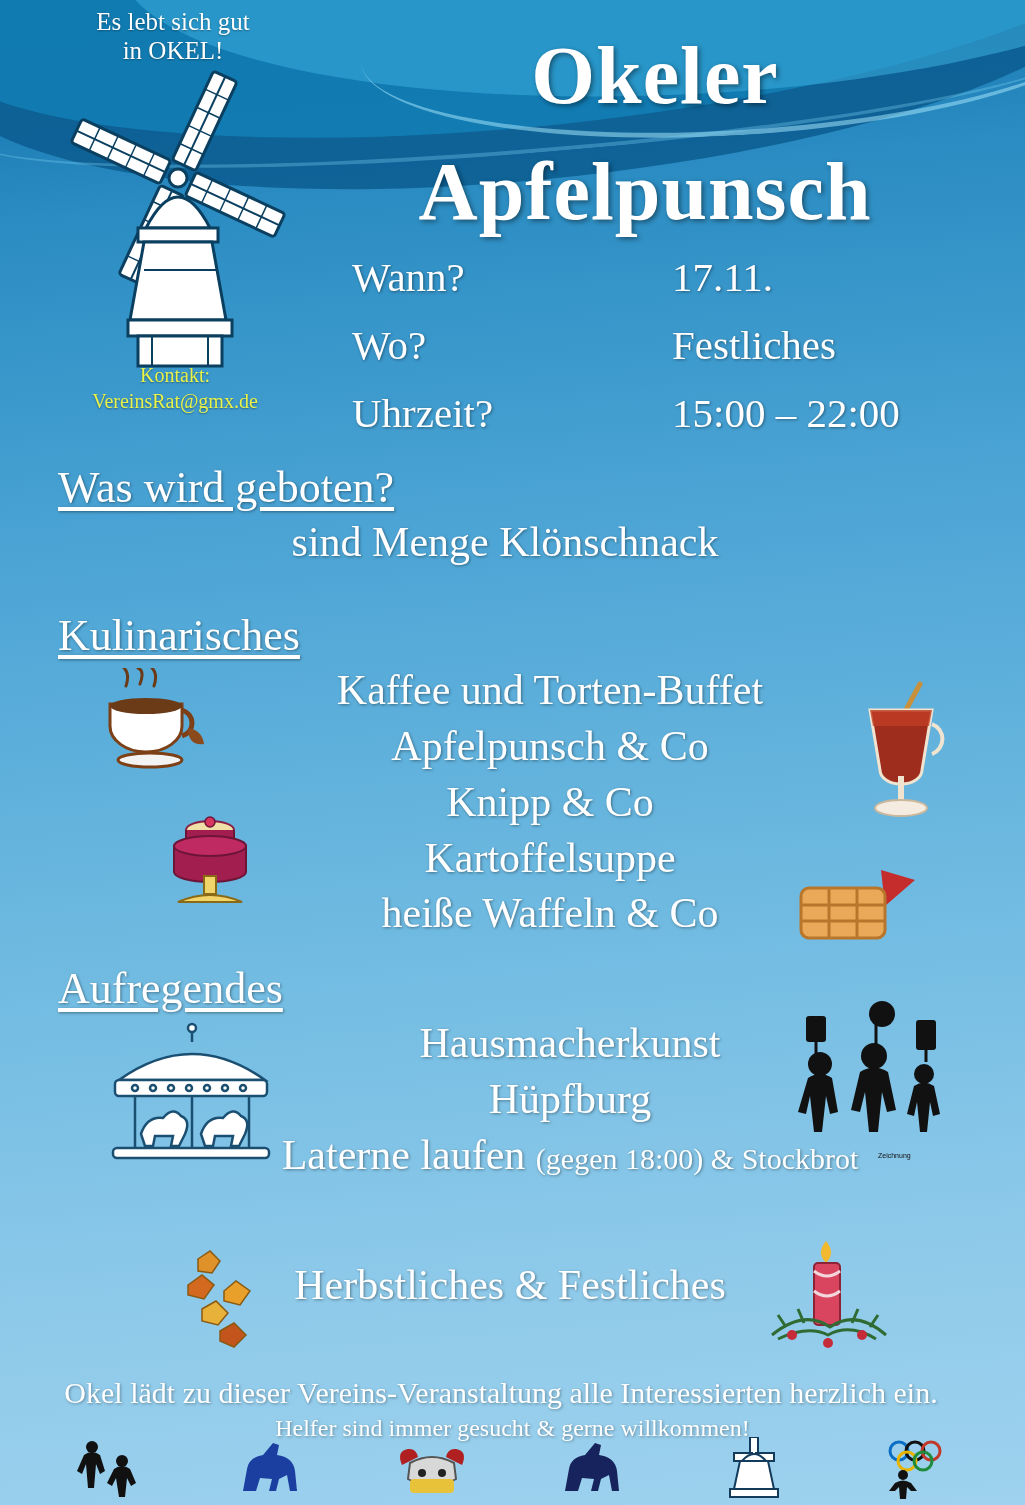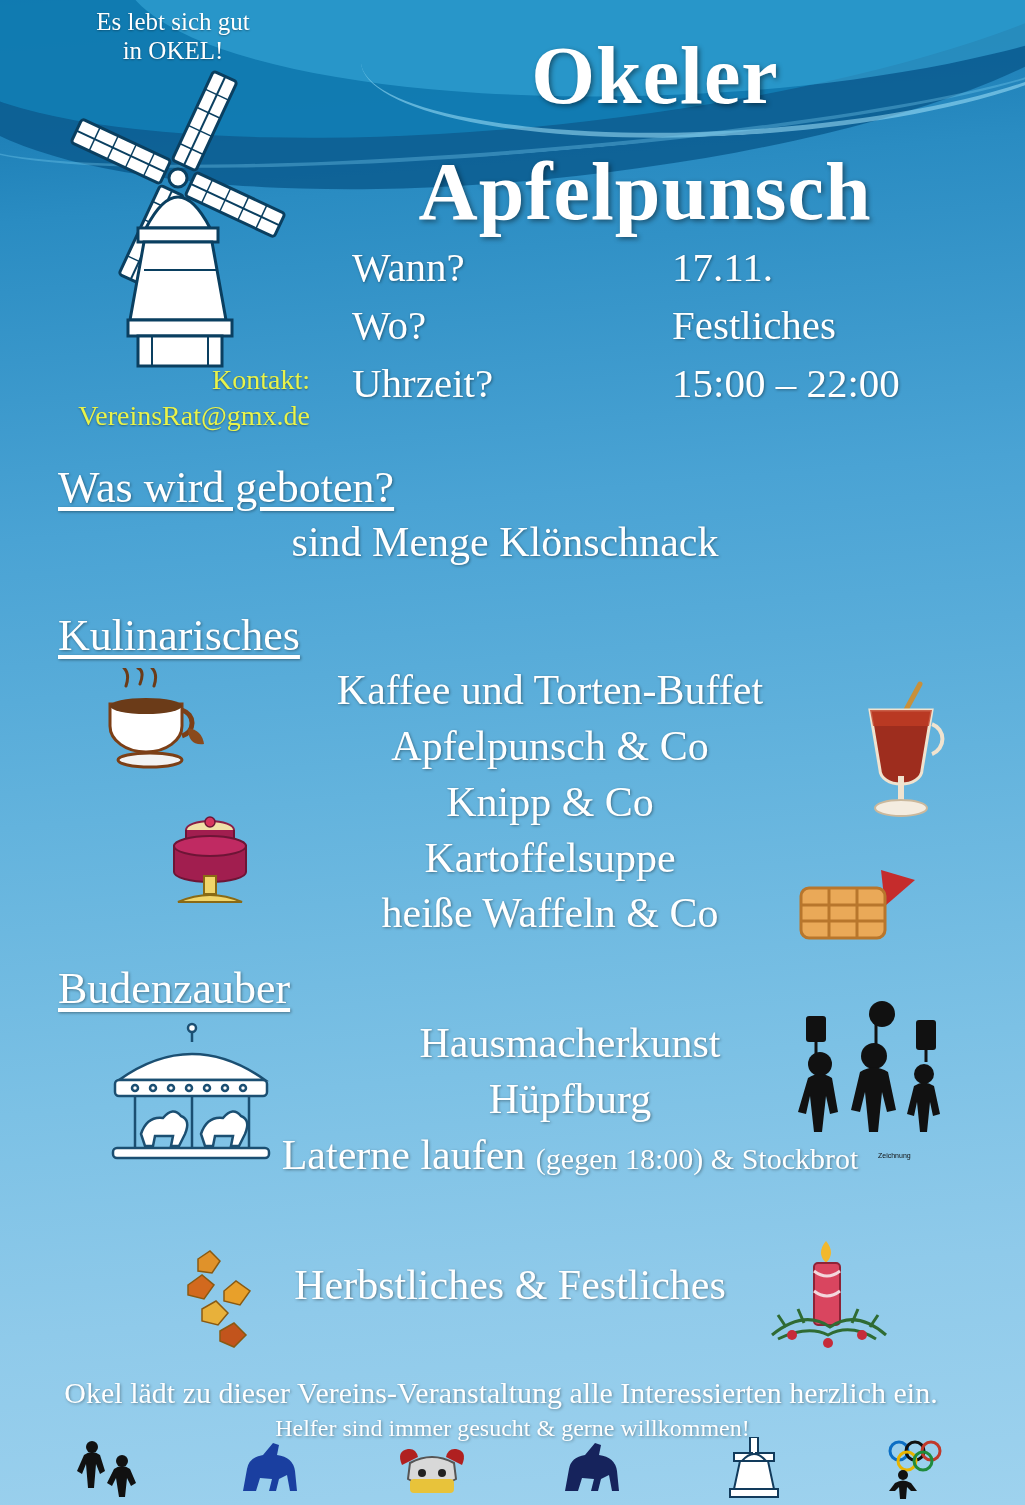--- a/index.html
+++ b/index.html
@@ -78,23 +78,23 @@
   }
   .windmill {
     position: absolute;
     top: 60px; left: 60px;
     width: 230px; height: 310px;
   }
   .contact {
     position: absolute;
     top: 362px; left: 40px;
     width: 270px;
-    text-align: right;
+    text-align: center;
     color: #e9f34a;
-    font-size: 28px;
+    font-size: 20px;
     line-height: 1.3;
     text-shadow: 0 1px 2px rgba(0,0,0,.4);
   }
   .title1 {
     position: absolute;
     top: 8px; left: 300px;
     width: 710px;
     text-align: center;
     font-size: 82px;
     font-weight: bold;
@@ -113,21 +113,21 @@
     text-shadow: 2px 2px 5px rgba(0,0,0,.45);
   }
   .facts {
     position: absolute;
     top: 238px; left: 352px;
     width: 620px;
     font-size: 41px;
     line-height: 1.42;
     text-shadow: 1px 1px 3px rgba(0,0,0,.4);
   }
-  .facts .row { display: flex; }
+  .facts .row { display: flex; margin-top: 10px; }
   .facts .q { width: 320px; }
   .facts .a { flex: 1; }
 
   
   .sec-head {
     position: absolute;
     font-size: 44px;
     text-decoration: underline;
     text-underline-offset: 5px;
     text-shadow: 1px 1px 3px rgba(0,0,0,.4);
@@ -340,21 +340,21 @@
       <rect x="6" y="26" width="84" height="50" rx="8" fill="#eaa958" stroke="#b8762c" stroke-width="3"></rect>
       <g stroke="#b8762c" stroke-width="3">
         <line x1="6" y1="43" x2="90" y2="43"></line>
         <line x1="6" y1="59" x2="90" y2="59"></line>
         <line x1="34" y1="26" x2="34" y2="76"></line>
         <line x1="62" y1="26" x2="62" y2="76"></line>
       </g>
     </svg>
   </div>
 
-  <div class="sec-head" id="h-aufregendes">Budenzauber</div>
+  <div class="sec-head" id="h-aufregendes">Aufregendes</div>
   <div class="sec-body" id="b-aufregendes">
     <div>Hausmacherkunst</div>
     <div>Hüpfburg</div>
     <div>
       <span>Laterne laufen</span>
       <span class="small">(gegen 18:00) &amp; Stockbrot</span>
     </div>
   </div>
 
   <div class="ill" id="ill-karussell">

